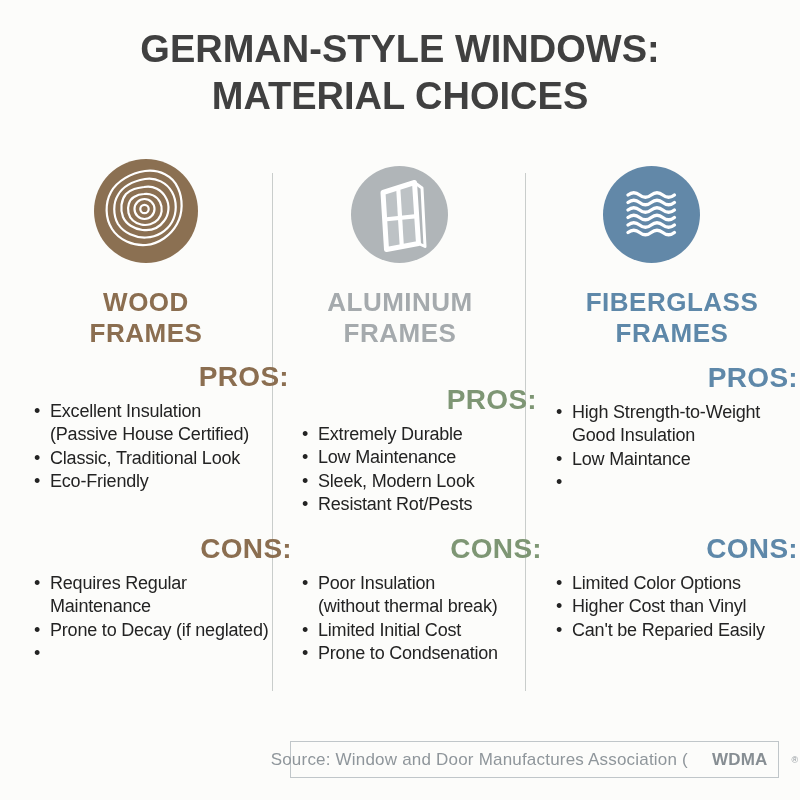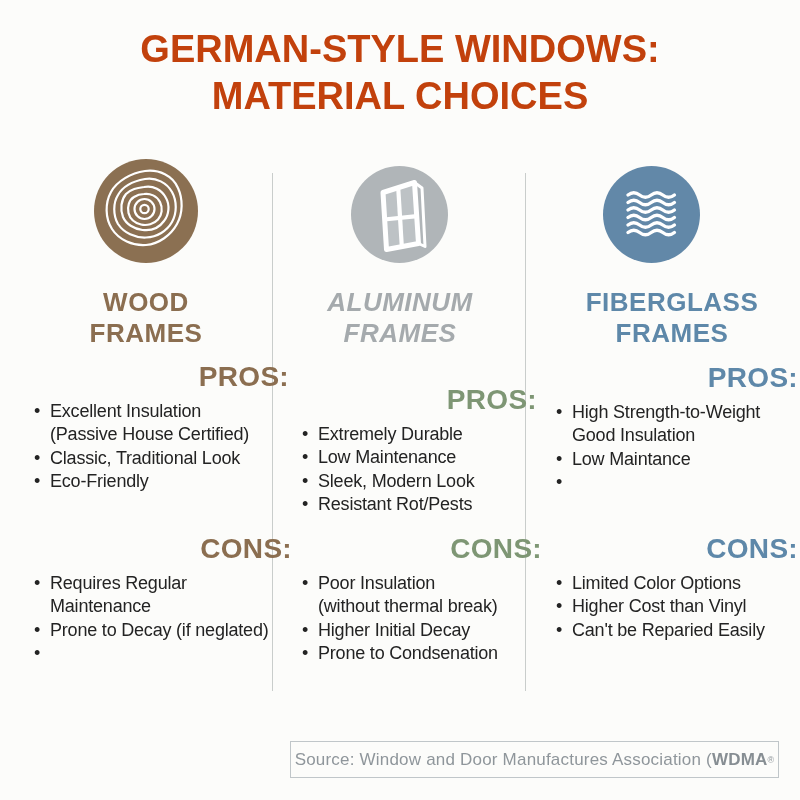--- a/index.html
+++ b/index.html
@@ -4,38 +4,38 @@
 <style>
   html,body{margin:0;padding:0;background:#ffffff;}
   .page{
     position:relative;width:800px;height:800px;overflow:hidden;
     background:#fcfcfa;
     font-family:"Liberation Sans", sans-serif;
   }
   .main-title{
     position:absolute;top:26px;left:0;width:100%;
     text-align:center;font-weight:bold;font-size:38px;line-height:47px;
-    letter-spacing:0px;color:#c2410c;margin:0;
+    letter-spacing:0px;color:#404040;margin:0;
   }
   .divider{position:absolute;top:173px;height:518px;width:1px;background:#c9cdcb;}
   .divider.d1{left:272px;}
   .divider.d2{left:525px;}
 
   .icon-circle{position:absolute;}
   .c0 .icon-circle{left:94px;top:159px;width:104px;height:104px;}
   .c1 .icon-circle{left:351px;top:166px;width:97px;height:97px;}
   .c2 .icon-circle{left:603px;top:166px;width:97px;height:97px;}
   .icon-circle svg{display:block;width:100%;height:100%;}
 
   .col-title{
     position:absolute;margin:0;text-align:center;
     font-size:26px;font-weight:bold;line-height:31px;letter-spacing:0.5px;
   }
   .c0 .col-title{left:26px;width:240px;top:287px;color:#8b6e50;}
-  .c1 .col-title{left:280px;width:240px;top:287px;color:#a5aaad;font-style:italic;}
+  .c1 .col-title{left:280px;width:240px;top:287px;color:#a5aaad;}
   .c2 .col-title{left:552px;width:240px;top:287px;color:#5e88a9;}
 
   .block{position:absolute;}
   .c0 .block.pros{left:34px;top:361px;width:255px;}
   .c0 .block.cons{left:34px;top:533px;width:258px;}
   .c1 .block.pros{left:302px;top:384px;width:235px;}
   .c1 .block.cons{left:302px;top:533px;width:240px;}
   .c2 .block.pros{left:556px;top:362px;width:242px;}
   .c2 .block.cons{left:556px;top:533px;width:242px;}
 
@@ -46,21 +46,21 @@
 
   .blist{margin:0;padding:0;list-style:none;
     font-size:18px;line-height:23.4px;letter-spacing:-0.2px;color:#232323;}
   .blist .item{display:flex;align-items:flex-start;}
   .blist .bullet{flex:0 0 16px;width:16px;}
 
   .source-box{
     position:absolute;left:290px;top:741px;width:489px;height:37px;
     border:1px solid #c0c6c9;box-sizing:border-box;
     display:flex;align-items:center;justify-content:center;
-    font-size:17px;color:#8f969b;letter-spacing:0.2px;white-space:nowrap;
+    font-size:17px;color:#8f969b;letter-spacing:0.2px;white-space:nowrap;gap:24px;
   }
   .source-box b{font-weight:bold;color:#878e93;}
   .source-box sup{font-size:9px;line-height:0;color:#8f969b;}
 </style>
 </head>
 <body>
 
 <div class="page">
 
   <h1 class="main-title"><span>GERMAN-STYLE WINDOWS:</span><br>
@@ -158,21 +158,21 @@
     </div>
     <div class="block cons">
       <h3 style="color: rgb(126, 150, 116);">CONS:</h3>
       <ul class="blist">
           <li class="item">
             <span class="bullet">•</span>
             <span class="lines">Poor Insulation<br>(without thermal break)</span>
           </li>
           <li class="item">
             <span class="bullet">•</span>
-            <span class="lines">Higher Initial Decay</span>
+            <span class="lines">Limited Initial Cost</span>
           </li>
           <li class="item">
             <span class="bullet">•</span>
             <span class="lines">Prone to Condsenation</span>
           </li>
         </ul>
     </div>
   </section>
 
   <section class="c2">

